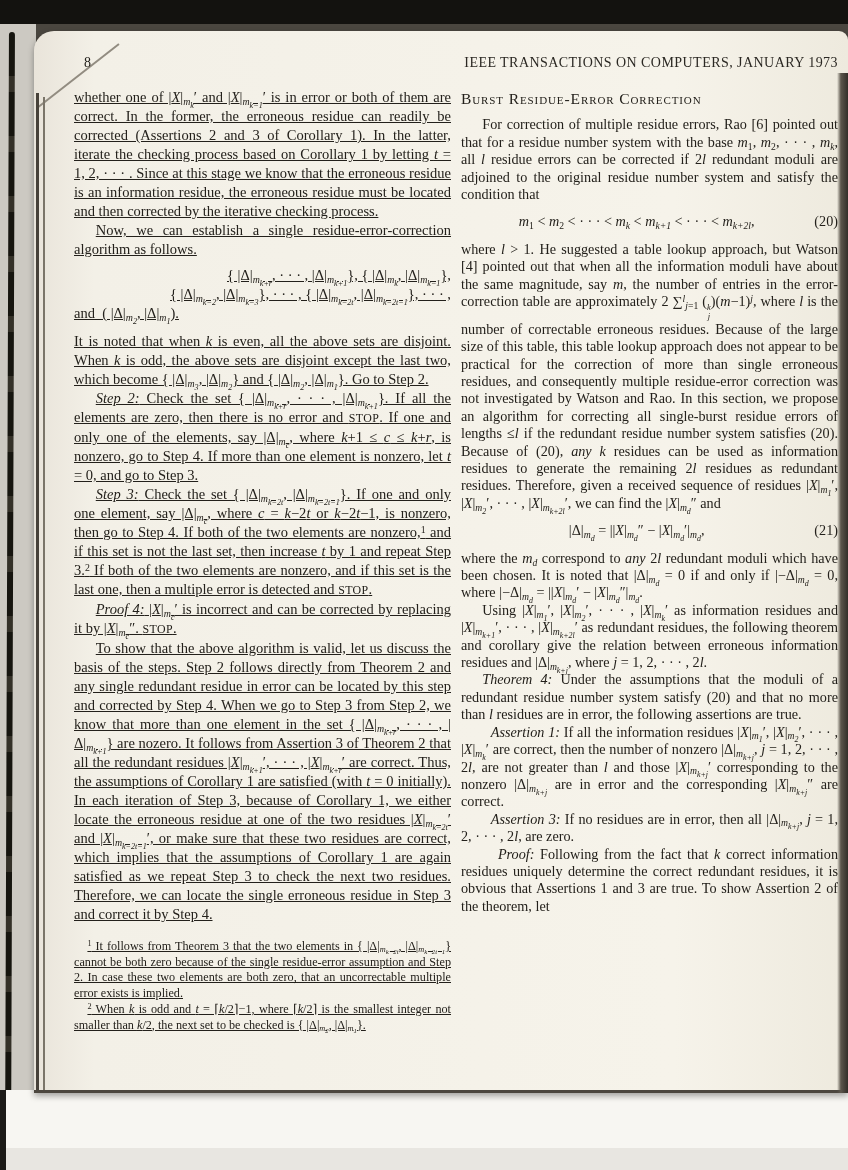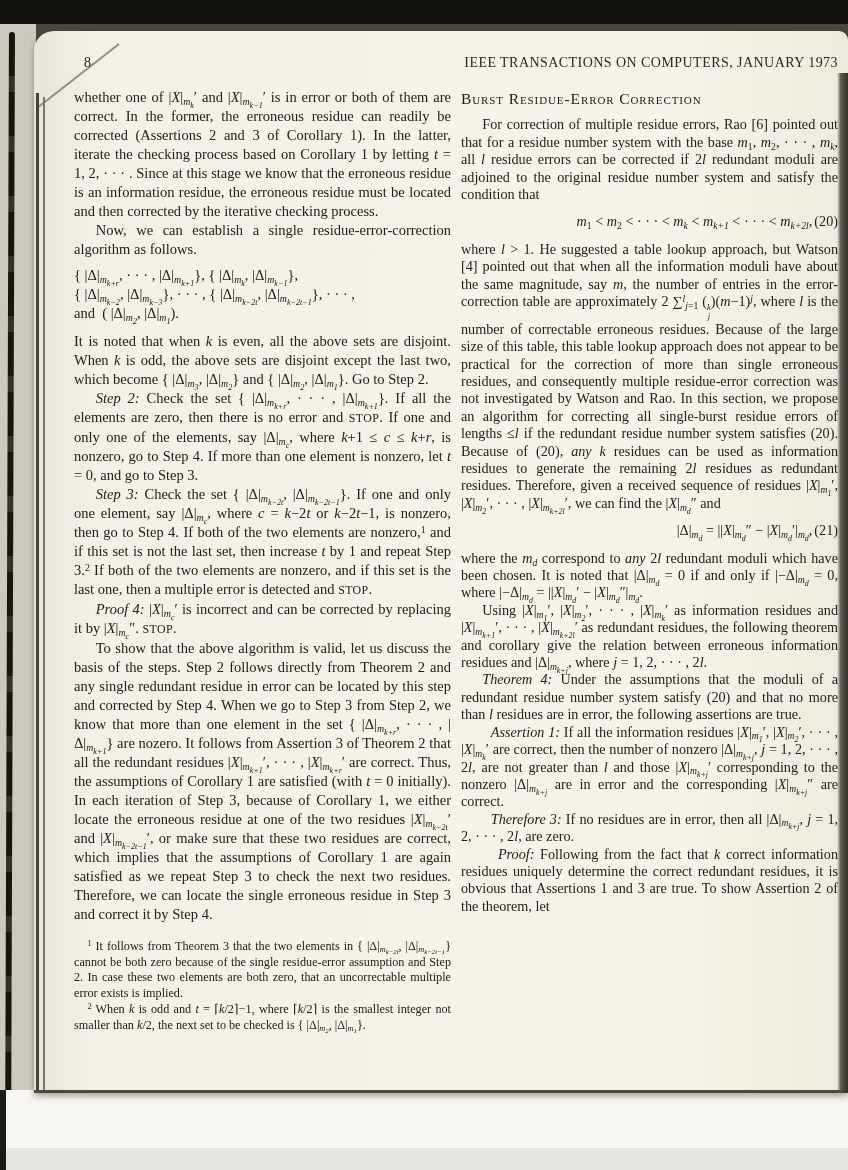--- a/index.html
+++ b/index.html
@@ -25,38 +25,38 @@
     transform:rotate(-38deg);}
   .right-shade{position:absolute;right:0;top:42px;bottom:-3px;width:11px;
     background:linear-gradient(90deg,rgba(60,55,48,0) 0,#5c564c 35%,#332f29 100%);}
   
   .content{position:absolute;left:40px;top:24px;width:764px;}
   .hdr{display:flex;justify-content:space-between;align-items:baseline;}
   .pagenum{font-size:14px;margin-left:10px;}
   .journal{font-size:14px;letter-spacing:.45px;color:#2b2823;}
   .cols{display:flex;gap:10px;margin-top:17px;}
   .col{flex:1;min-width:0;}
-  .colL{font-size:14.5px;line-height:19px;}
+  .colL{font-size:14.5px;line-height:19px;text-decoration:underline;}
   .colR{font-size:14.2px;line-height:17.4px;}
   p{margin:0;text-align:justify;}
   .ind{text-indent:1.5em;}
   .ind2{text-indent:2.1em;}
   .ind3{text-indent:2.6em;}
   i{font-style:italic;}
   sub{font-size:68%;vertical-align:-0.28em;line-height:0;}
   sup{font-size:68%;vertical-align:0.45em;line-height:0;}
   sub sub{font-size:82%;vertical-align:-0.35em;}
   .sc{font-size:82%;letter-spacing:.4px;}
   .sechead{font-weight:normal;font-variant:small-caps;font-size:15.5px;letter-spacing:.9px;
     text-align:left;margin:2px 0 9px;}
   .disp{margin:7px 0 9px;}
-  .sets div{text-align:left;white-space:nowrap;}
+  .sets div{text-align:right;white-space:nowrap;}
   .sets .r3{text-align:left;padding-right:4px;}
   .eqrow{display:flex;align-items:baseline;margin:10px 0;}
-  .eqbody{flex:1;text-align:right;white-space:nowrap;}
+  .eqbody{flex:1;text-align:center;white-space:nowrap;}
   .eqnum{margin-left:2px;}
   .stack{display:inline-flex;flex-direction:column;font-size:60%;line-height:1.05;
     vertical-align:-0.45em;text-align:center;}
   .footnotes{margin-top:15px;font-size:12.2px;line-height:15.7px;}
   .fn{text-indent:1.1em;}
 </style>
 </head>
 <body>
 
 <div class="canvas">
@@ -114,20 +114,20 @@
                 <span><i>j</i></span>
               </span>)(<i>m</i>−1)<sup><i>j</i></sup>, where <i>l</i> is the number of correctable erroneous residues. Because of the large size of this table, this table lookup approach does not appear to be practical for the correction of more than single erroneous residues, and consequently multiple residue-error correction was not investigated by Watson and Rao. In this section, we propose an algorithm for correcting all single-burst residue errors of lengths ≤<i>l</i> if the redundant residue number system satisfies (20). Because of (20), <i>any k</i> residues can be used as information residues to generate the remaining 2<i>l</i> residues as redundant residues. Therefore, given a received sequence of residues |<i>X</i>|<sub><i>m<sub>1</sub></i></sub>′, |<i>X</i>|<sub><i>m<sub>2</sub></i></sub>′, · · · , |<i>X</i>|<sub><i>m<sub>k+2l</sub></i></sub>′, we can find the |<i>X</i>|<sub><i>m<sub>d</sub></i></sub>″ and</p>
           <div class="eqrow">
             <span class="eqbody">|Δ|<sub><i>m<sub>d</sub></i></sub> = ||<i>X</i>|<sub><i>m<sub>d</sub></i></sub>″ − |<i>X</i>|<sub><i>m<sub>d</sub></i></sub>′|<sub><i>m<sub>d</sub></i></sub>,</span>
             <span class="eqnum">(21)</span>
           </div>
           <p>where the <i>m<sub>d</sub></i> correspond to <i>any</i> 2<i>l</i> redundant moduli which have been chosen. It is noted that |Δ|<sub><i>m<sub>d</sub></i></sub> = 0 if and only if |−Δ|<sub><i>m<sub>d</sub></i></sub> = 0, where |−Δ|<sub><i>m<sub>d</sub></i></sub> = ||<i>X</i>|<sub><i>m<sub>d</sub></i></sub>′ − |<i>X</i>|<sub><i>m<sub>d</sub></i></sub>″|<sub><i>m<sub>d</sub></i></sub>.</p>
           <p class="ind">Using |<i>X</i>|<sub><i>m<sub>1</sub></i></sub>′, |<i>X</i>|<sub><i>m<sub>2</sub></i></sub>′, · · · , |<i>X</i>|<sub><i>m<sub>k</sub></i></sub>′ as information residues and |<i>X</i>|<sub><i>m<sub>k+1</sub></i></sub>′, · · · , |<i>X</i>|<sub><i>m<sub>k+2l</sub></i></sub>′ as redundant residues, the following theorem and corollary give the relation between erroneous information residues and |Δ|<sub><i>m<sub>k+j</sub></i></sub>, where <i>j</i> = 1, 2, · · · , 2<i>l</i>.</p>
           <p class="ind"><i>Theorem 4:</i> Under the assumptions that the moduli of a redundant residue number system satisfy (20) and that no more than <i>l</i> residues are in error, the following assertions are true.</p>
           <p class="ind2"><i>Assertion 1:</i> If all the information residues |<i>X</i>|<sub><i>m<sub>1</sub></i></sub>′, |<i>X</i>|<sub><i>m<sub>2</sub></i></sub>′, · · · , |<i>X</i>|<sub><i>m<sub>k</sub></i></sub>′ are correct, then the number of nonzero |Δ|<sub><i>m<sub>k+j</sub></i></sub>, <i>j</i> = 1, 2, · · · , 2<i>l</i>, are not greater than <i>l</i> and those |<i>X</i>|<sub><i>m<sub>k+j</sub></i></sub>′ corresponding to the nonzero |Δ|<sub><i>m<sub>k+j</sub></i></sub> are in error and the corresponding |<i>X</i>|<sub><i>m<sub>k+j</sub></i></sub>″ are correct.</p>
-          <p class="ind2"><i>Therefore 3:</i> If no residues are in error, then all |Δ|<sub><i>m<sub>k+j</sub></i></sub>, <i>j</i> = 1, 2, · · · , 2<i>l</i>, are zero.</p>
+          <p class="ind2"><i>Assertion 3:</i> If no residues are in error, then all |Δ|<sub><i>m<sub>k+j</sub></i></sub>, <i>j</i> = 1, 2, · · · , 2<i>l</i>, are zero.</p>
           <p class="ind3"><i>Proof:</i> Following from the fact that <i>k</i> correct information residues uniquely determine the correct redundant residues, it is obvious that Assertions 1 and 3 are true. To show Assertion 2 of the theorem, let</p>
         </div>
 
       </div>
     </div>
   </div>
 </div>
 
 </body></html>

